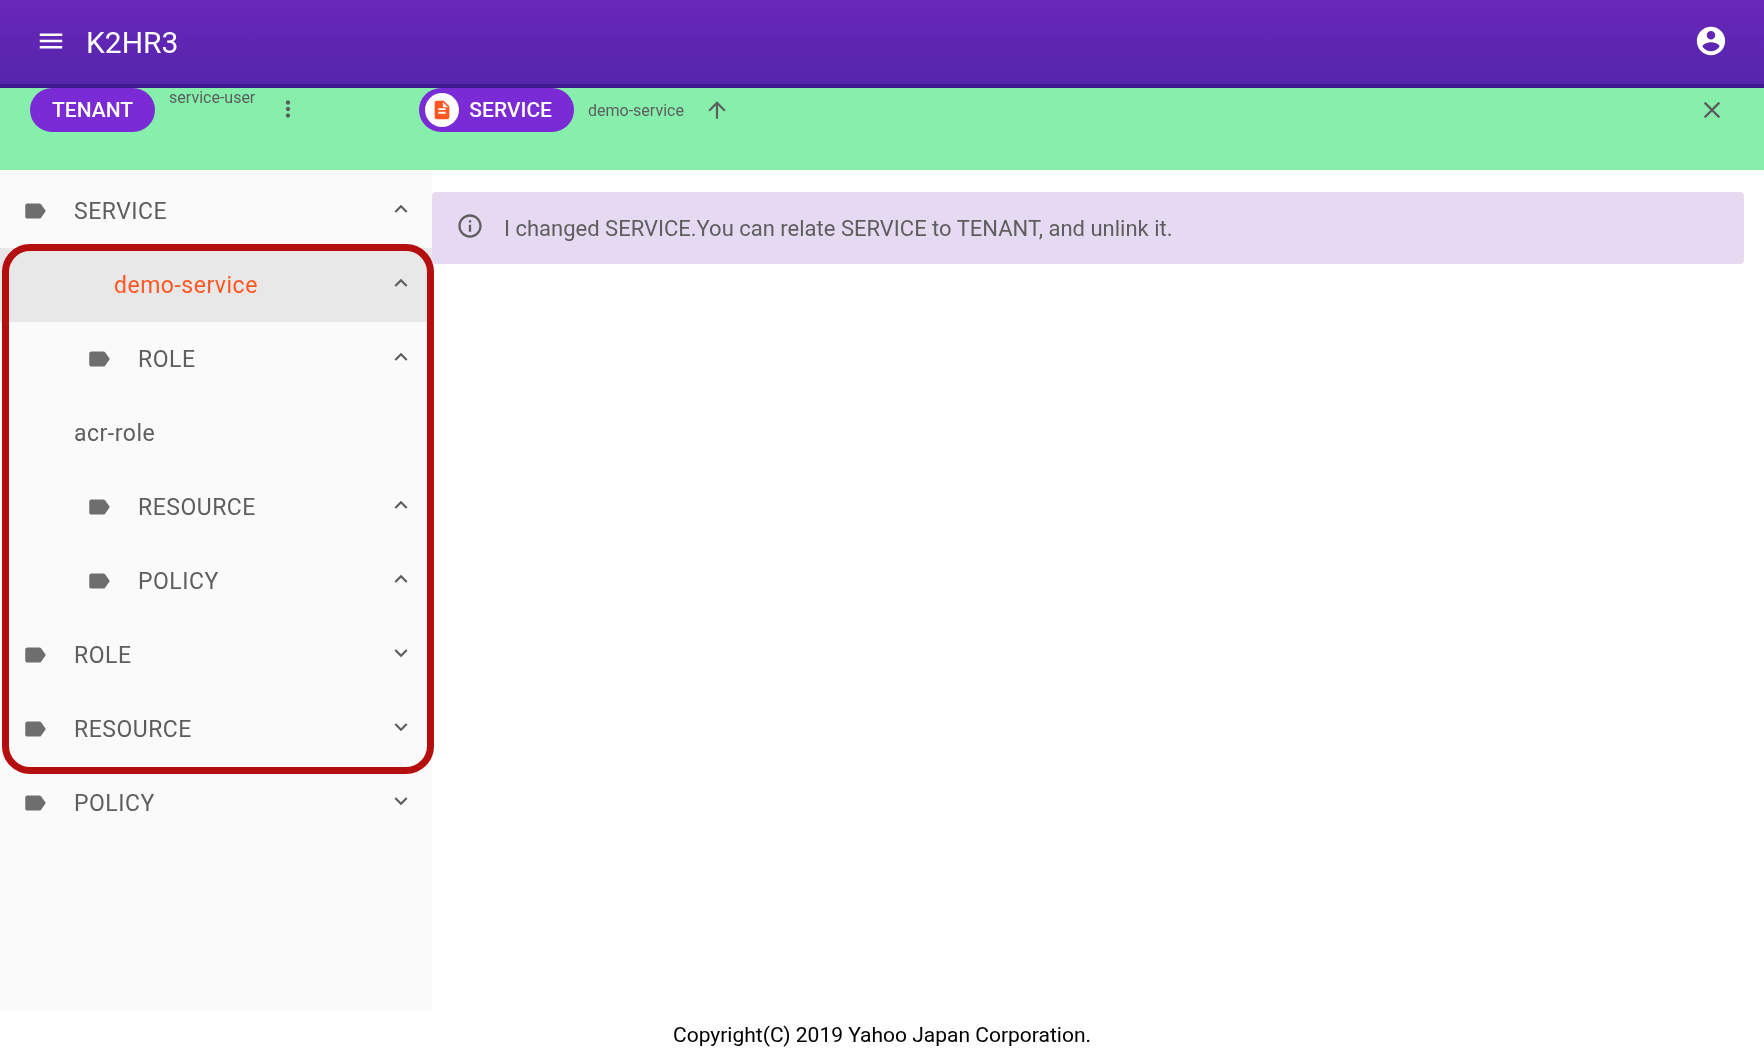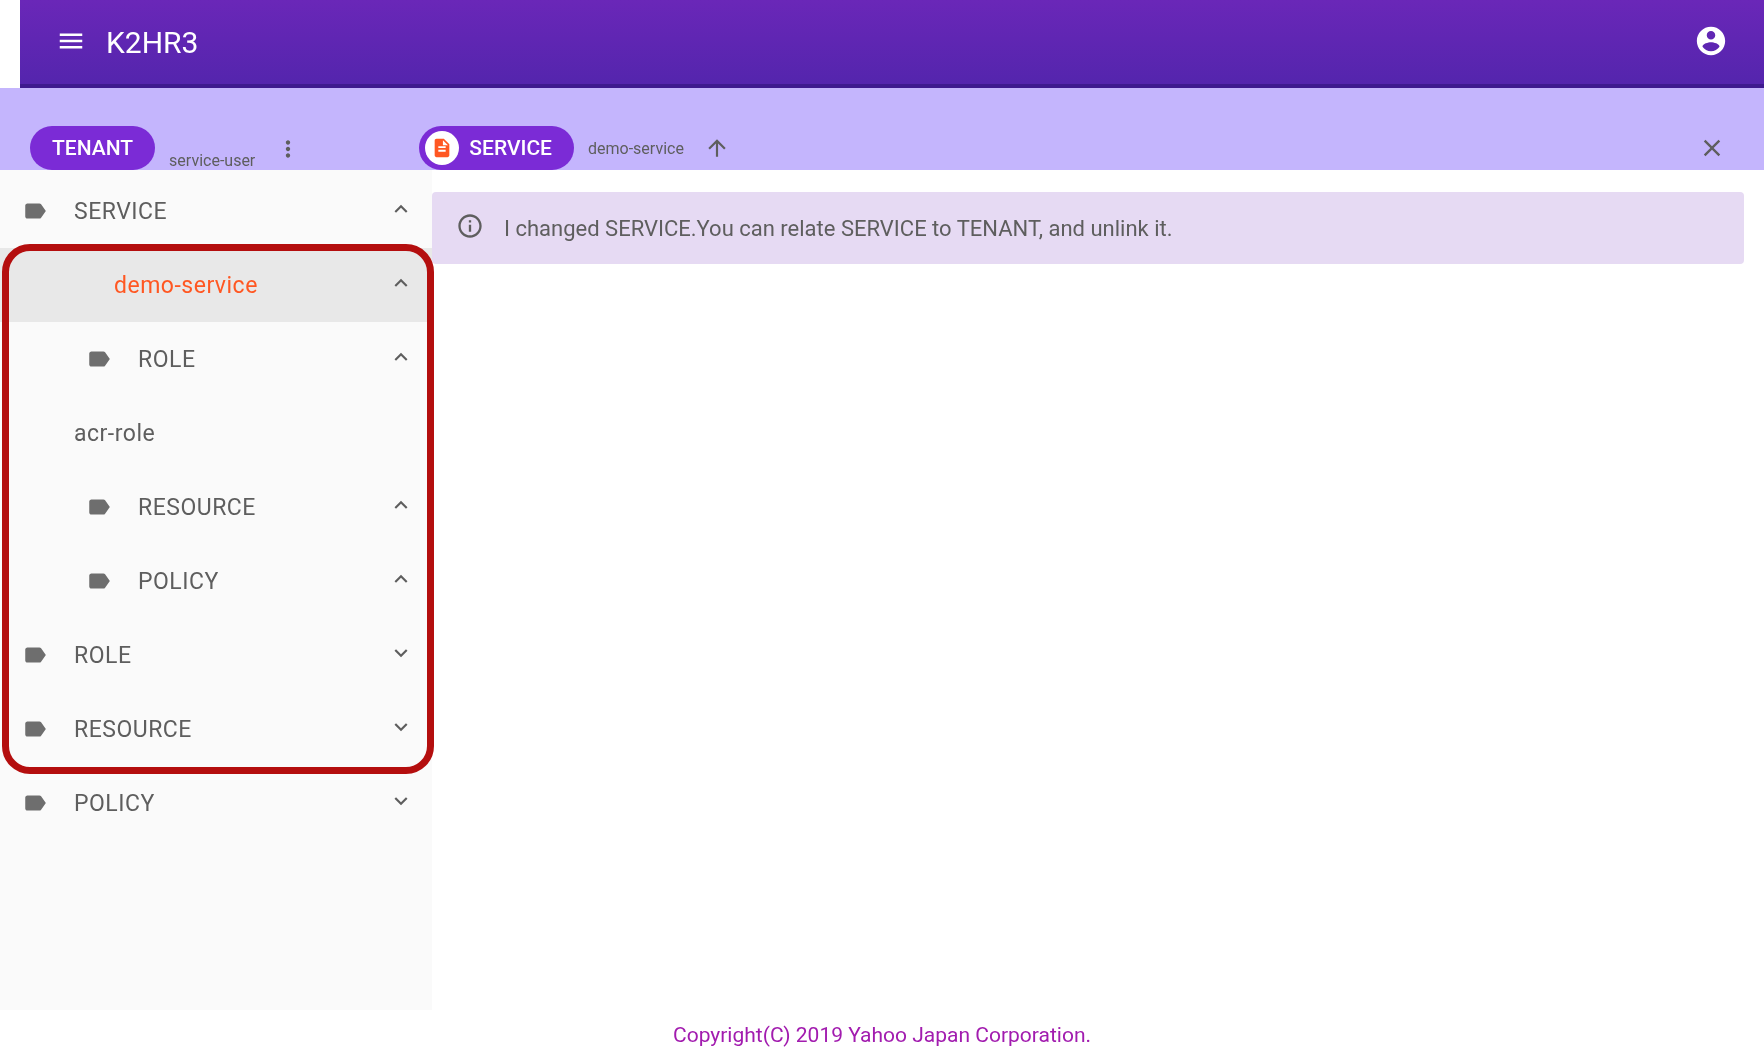--- a/index.html
+++ b/index.html
@@ -1,25 +1,25 @@
 <!DOCTYPE html>
 <html><head>
 <meta charset="utf-8">
 <style>
 * { box-sizing: border-box; margin: 0; padding: 0; }
 body { font-family: Roboto, "Helvetica Neue", Arial, sans-serif; background: #fff; width: 1764px; height: 1060px; overflow: hidden; }
 
-.app-bar { height: 88px; background: linear-gradient(to bottom, #6a27b8 0%, #5425ad 100%); border-bottom: 4px solid #3e1a8f; display: flex; align-items: center; padding: 0 28px; color: #fff; margin-left: 20px; }
+.app-bar { height: 88px; background: linear-gradient(to bottom, #6a27b8 0%, #5425ad 100%); border-bottom: 4px solid #3e1a8f; display: flex; align-items: center; padding: 0 28px; color: #fff; }
 .menu-btn { background: none; border: none; cursor: pointer; color: #fff; padding: 8px; margin-right: 12px; }
 .menu-btn svg { width: 30px; height: 30px; fill: #fff; }
 .app-title { font-size: 30px; font-weight: 400; flex: 1; }
 .account-btn { background: none; border: none; cursor: pointer; color: #fff; padding: 8px; }
 .account-btn svg { width: 34px; height: 34px; fill: #fff; }
 
-.toolbar { height: 82px; background: #c4b5fd; display: flex; align-items: flex-end; padding: 0 30px; }
+.toolbar { height: 82px; background: #86efac; display: flex; align-items: flex-start; padding: 0 30px; }
 .chip { display: inline-flex; align-items: center; height: 44px; border-radius: 22px; padding: 0 22px; font-size: 21px; font-weight: 500; }
 .chip-tenant { background: #7b2bd6; color: #fff; margin-right: 14px; }
 .chip-service { background: #7b2bd6; color: #fff; margin-right: 14px; padding-left: 6px; }
 .chip-service .doc-circle { width: 34px; height: 34px; border-radius: 50%; background: #fff; display: flex; align-items: center; justify-content: center; margin-right: 10px; }
 .chip-service .doc-circle svg { width: 22px; height: 22px; fill: #ff5722; }
 .toolbar-text { color: #5e5e5e; font-size: 16px; margin-right: 12px; }
 .icon-btn { background: none; border: none; cursor: pointer; padding: 8px; display: flex; align-items: center; justify-content: center; }
 .icon-btn svg { width: 26px; height: 26px; fill: #5e5e5e; }
 .toolbar .spacer { flex: 1; }
 .close-btn svg { width: 28px; height: 28px; fill: #5e5e5e; }
@@ -38,21 +38,21 @@
 .tree-item .item-label { color: #5e5e5e; font-size: 23px; letter-spacing: 0.5px; flex: 1; }
 .tree-item.selected .item-label { color: #ff5722; }
 .tree-item .expand-icon svg { width: 26px; height: 26px; fill: #5e5e5e; }
 .highlight-box { position: absolute; border: 7px solid #b40e0e; border-radius: 28px; pointer-events: none; }
 
 .content { flex: 1; padding: 22px 20px 0 0; }
 .info-banner { background: #e6daf3; border-radius: 4px; padding: 20px 24px; display: flex; align-items: center; }
 .info-banner .info-icon svg { width: 28px; height: 28px; fill: #5e5e5e; }
 .info-banner .info-text { color: #5e5e5e; font-size: 22px; margin-left: 20px; }
 
-.footer { height: 50px; display: flex; align-items: center; justify-content: center; color: #a21caf; font-size: 21px; text-align: center; }
+.footer { height: 50px; display: flex; align-items: center; justify-content: center; color: #000000; font-size: 21px; text-align: center; }
 </style>
 </head>
 <body>
 
 <div class="app-bar">
   <button class="menu-btn">
     <svg viewBox="0 0 24 24">
         <path d="M3 18h18v-2H3v2zm0-5h18v-2H3v2zm0-7v2h18V6H3z"></path>
       </svg>
   </button>

